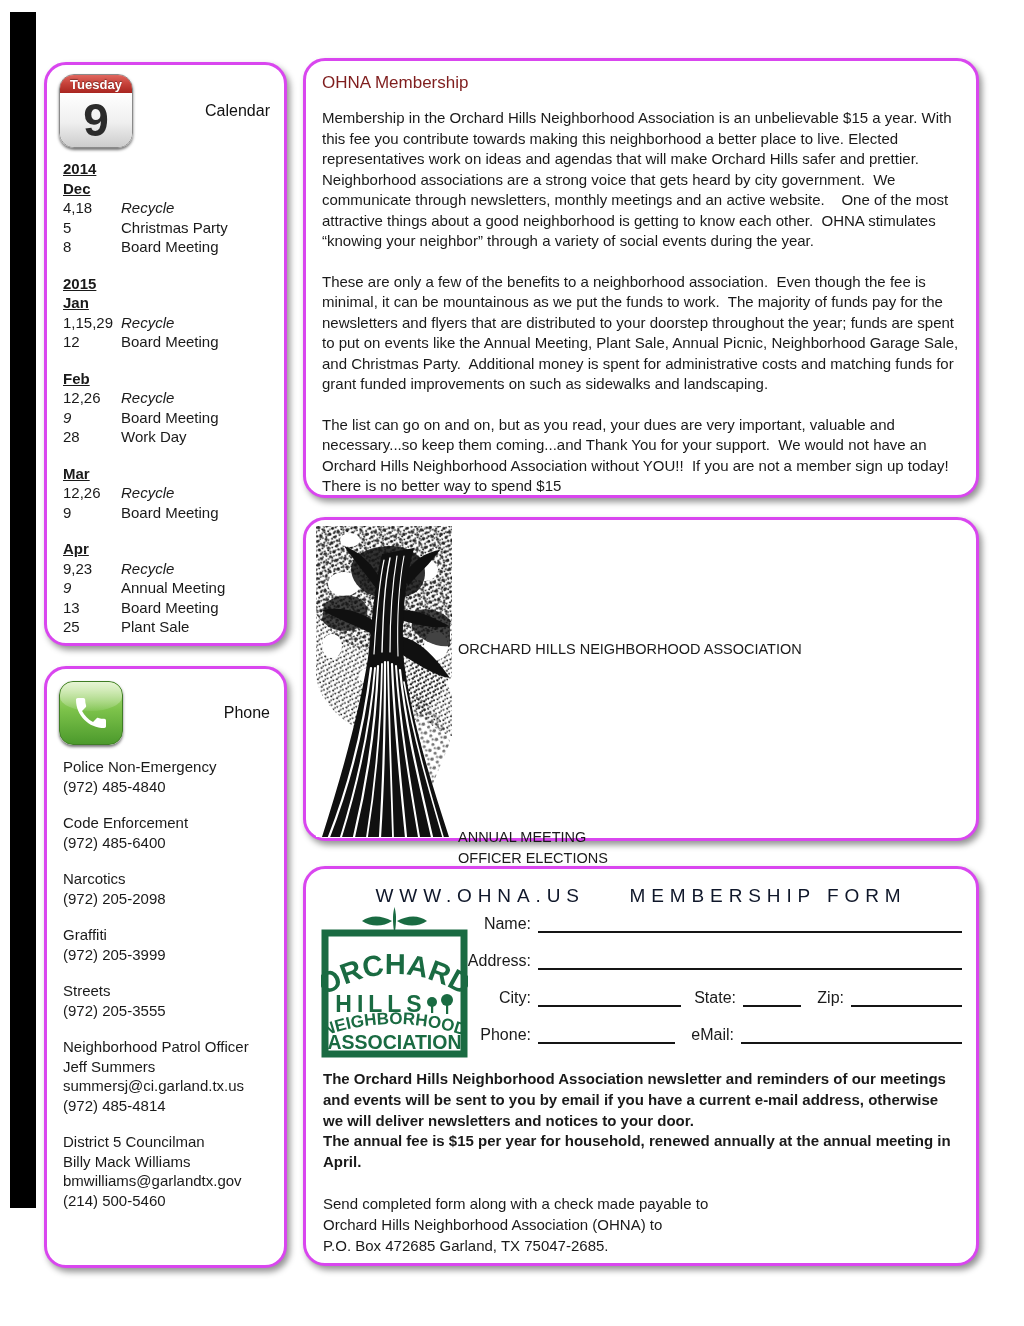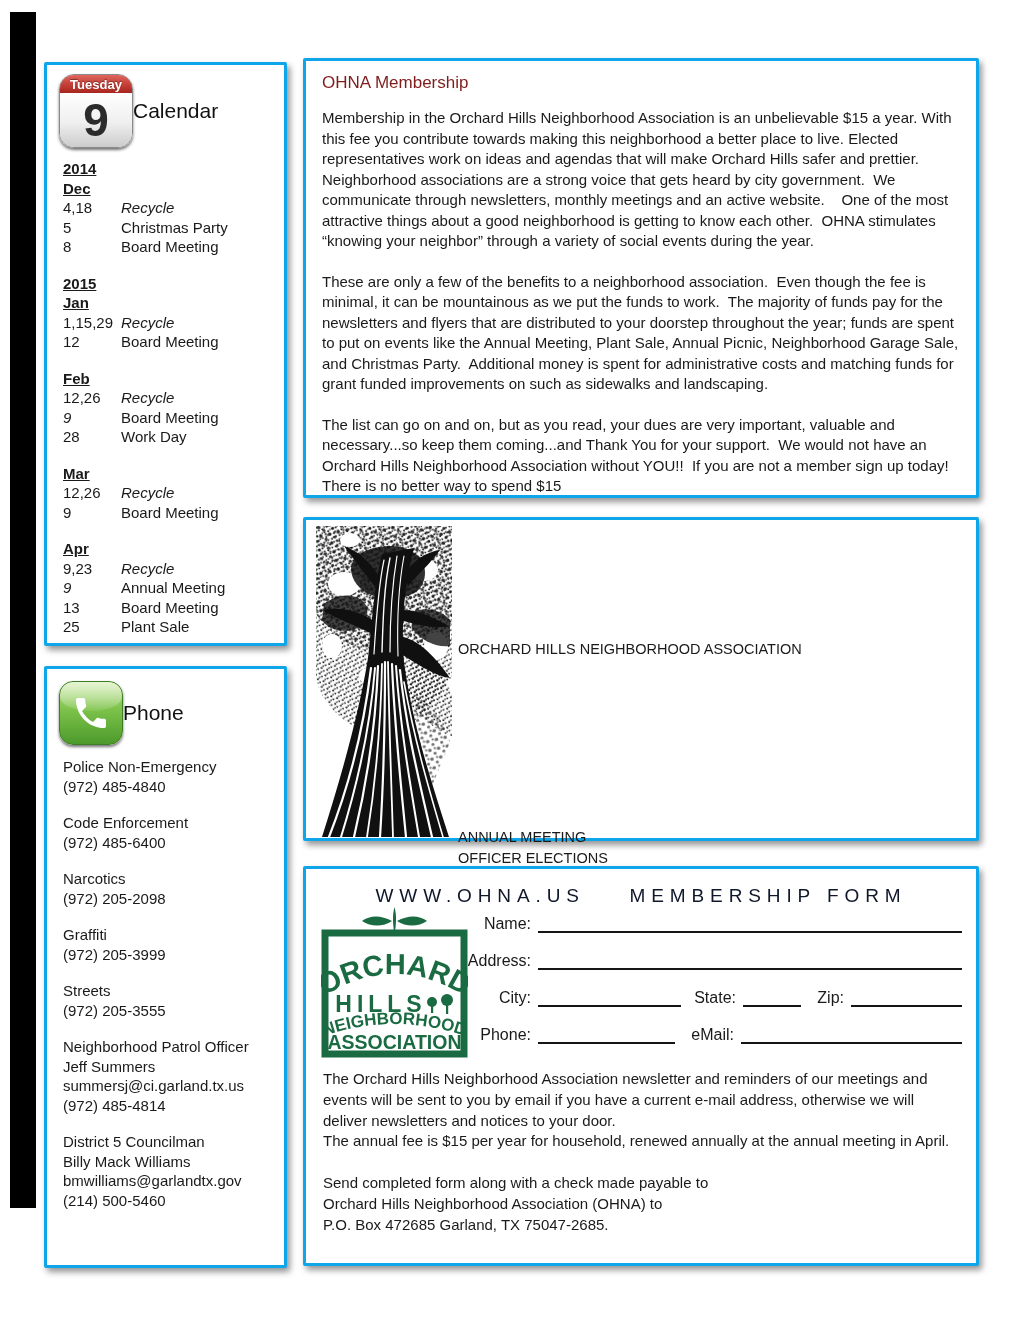--- a/index.html
+++ b/index.html
@@ -4,32 +4,32 @@
 <style>
   * { margin:0; padding:0; box-sizing:border-box; }
   html,body { background:#ffffff; }
   #page {
     position:relative; width:1024px; height:1326px; background:#ffffff;
     font-family:"Liberation Sans", sans-serif; color:#1a1a1a; overflow:hidden;
   }
   .edge-bar { position:absolute; left:10px; top:12px; width:26px; height:1196px; background:#000; }
 
   .panel {
-    position:absolute; background:#fff; border:3px solid #0ea5e9; border-radius:2px;
+    position:absolute; background:#fff; border:3px solid #d946ef; border-radius:22px;
     box-shadow:3px 4px 6px rgba(0,0,0,0.42);
   }
   #calendar-panel  { left:44px;  top:62px;  width:243px; height:584px; }
   #phone-panel     { left:44px;  top:666px; width:243px; height:602px; }
   #membership-panel{ left:303px; top:58px;  width:676px; height:440px; }
   #annual-panel    { left:303px; top:517px; width:676px; height:324px; }
   #form-panel      { left:303px; top:866px; width:676px; height:400px; }
 
   
   .icon-header { display:flex; align-items:center; padding:9px 14px 0 12px; }
-  .icon-header .hdr-title { flex:1; text-align:left; font-size:21px; color:#111; }
+  .icon-header .hdr-title { flex:1; text-align:right; font-size:16px; color:#111; }
   .cal-icon {
     width:74px; height:74px; border-radius:15px; overflow:hidden; flex-shrink:0;
     display:flex; flex-direction:column; box-shadow:0 2px 3px rgba(0,0,0,0.55);
     border:1px solid #8a8a8a;
   }
   .cal-icon-top {
     height:26px; background:linear-gradient(#e0675f 0%, #c8443c 45%, #a8251f 100%);
     color:#fff; font-size:13px; font-weight:bold; display:flex; align-items:center; justify-content:center;
     text-shadow:0 -1px 1px rgba(0,0,0,0.4);
   }
@@ -74,21 +74,21 @@
   .form-title { text-align:center; margin-top:16px; font-size:19px; letter-spacing:0.31em; white-space:pre; color:#0f172a; }
   .ohna-logo { position:absolute; left:15px; top:36px; width:147px; height:153px; }
   .form-rows { position:absolute; left:160px; top:40px; right:14px; }
   .form-row { display:flex; align-items:flex-end; height:24px; margin-bottom:13px; font-size:16px; }
   .flabel { text-align:right; padding-right:7px; flex-shrink:0; }
   .w70 { width:72px; } .w60 { width:62px;text-align:right; } .w48 { width:50px; } .w64 { width:66px; }
   .fline { border-bottom:2px solid #151515; height:22px; }
   .grow { flex:1; }
   .fw143 { width:143px; } .fw58 { width:58px; } .fw137 { width:137px; }
   .form-note { position:absolute; left:17px; top:200px; right:14px; font-size:15px; line-height:20.8px; }
-  .note-para { white-space:pre-wrap; }
+  .note-para { white-space:pre-wrap;font-weight:bold; }
   .send-block { margin-top:21px; }
 </style>
 </head>
 <body>
 
 <div id="page">
 
   <div class="edge-bar"></div>
 
   <div class="panel" id="calendar-panel">

